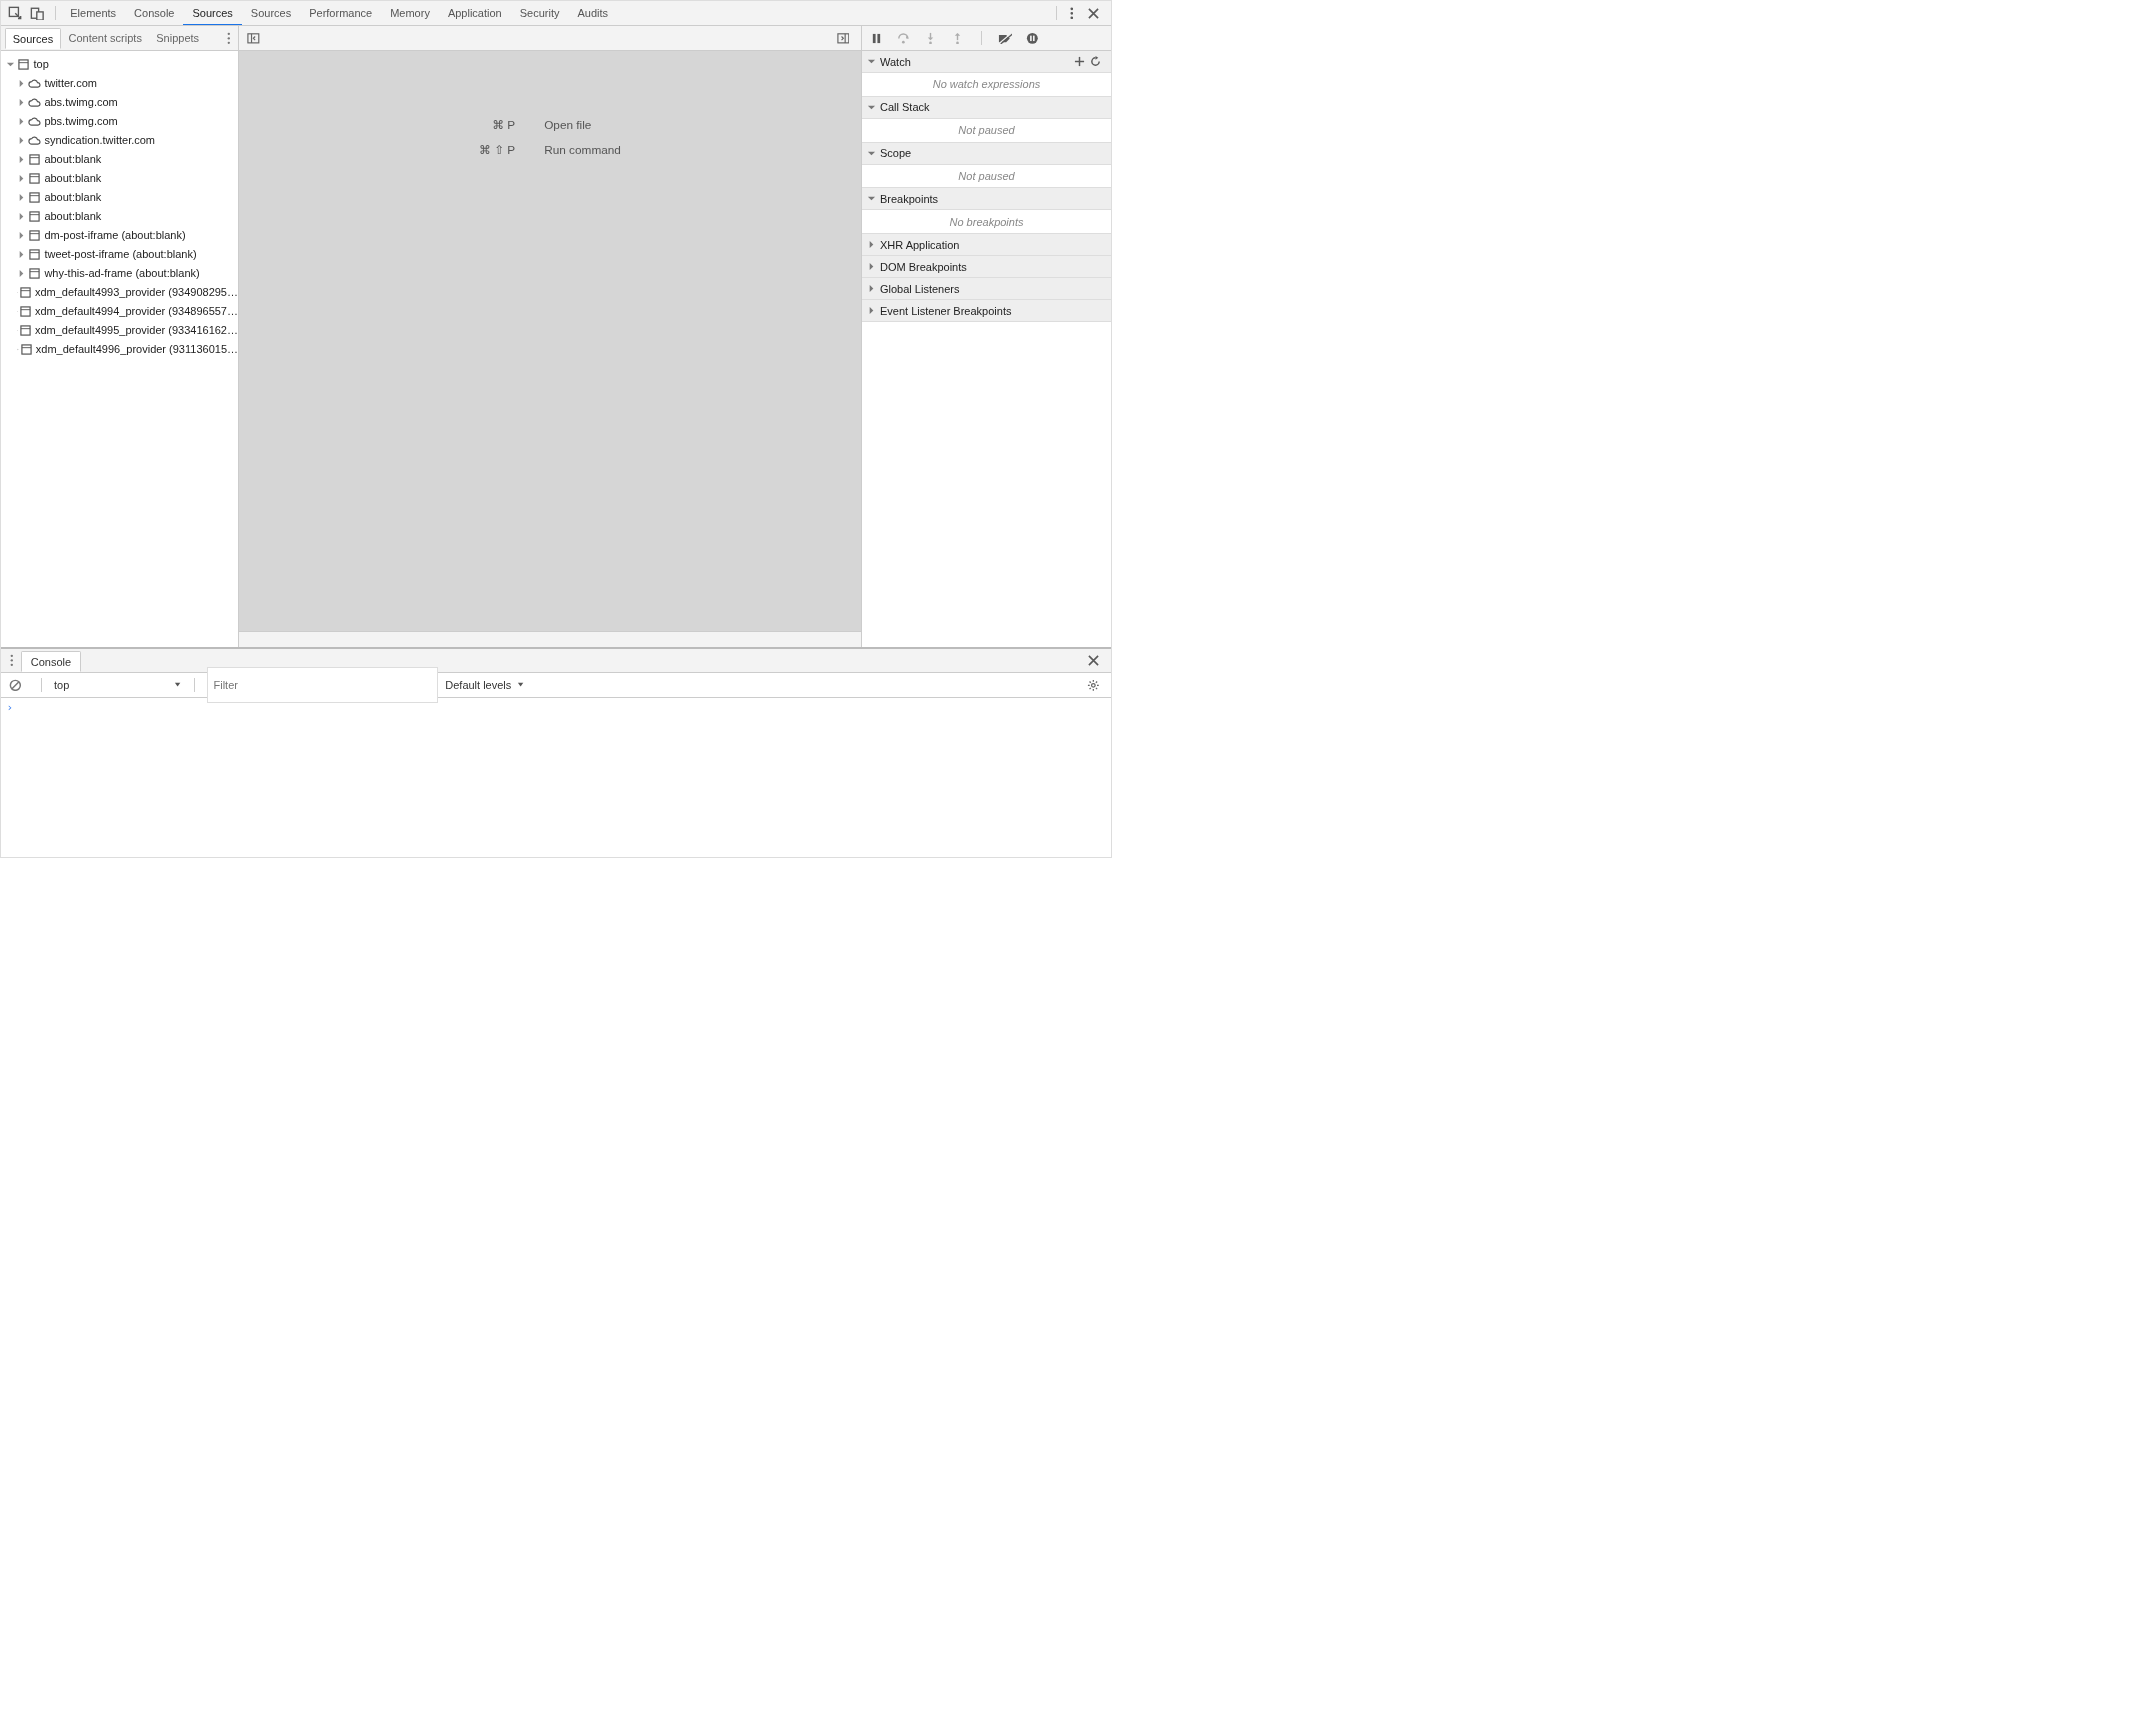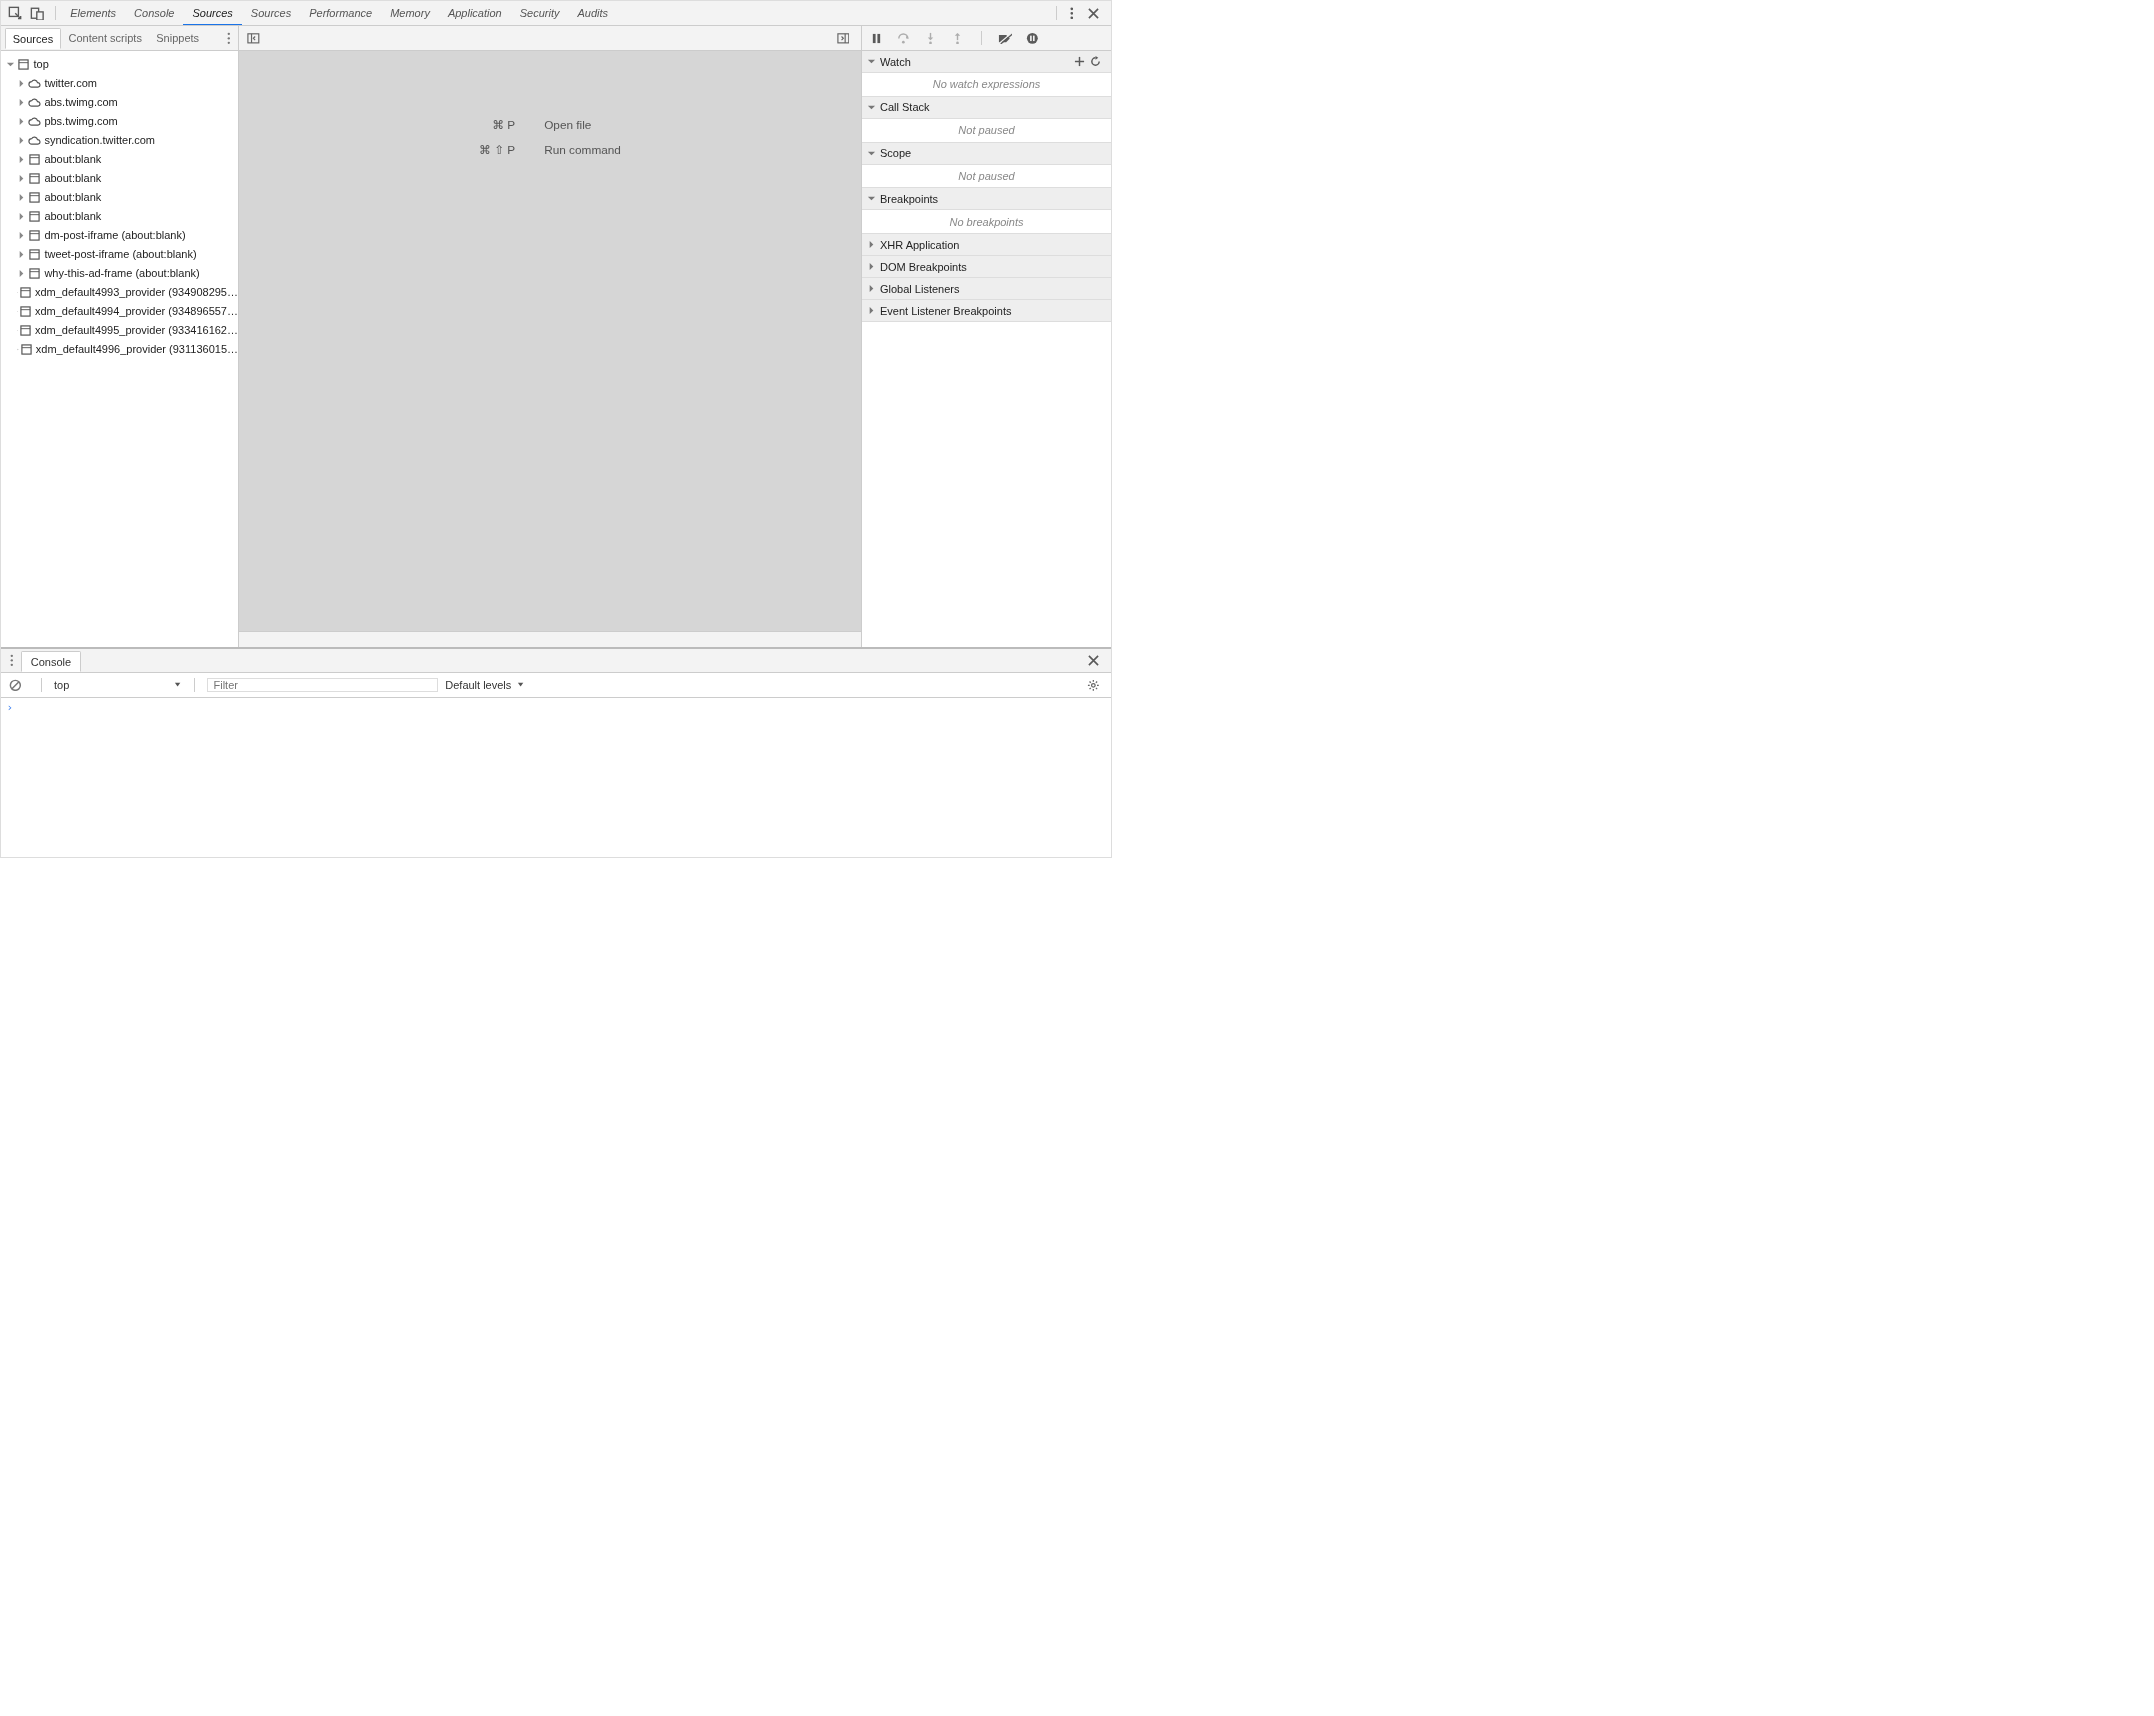--- a/index.html
+++ b/index.html
@@ -4,21 +4,21 @@
 <style>
 * { box-sizing: border-box; margin: 0; padding: 0; }
 html, body { width: 100%; height: 100%; font-family: -apple-system, "Helvetica Neue", Arial, sans-serif; font-size: 11px; color: #333; background: #fff; }
 .app { display: flex; flex-direction: column; height: 858px; width: 1112px; border: 0.9px solid #ddd; background: #fff; }
 
 
 .top-toolbar { height: 25px; background: #f3f3f3; border-bottom: 0.9px solid #ccc; display: flex; align-items: center; padding: 0 5.4px; }
 .tb-icon { width: 18px; height: 18px; display: flex; align-items: center; justify-content: center; fill: #5a5a5a; color: #5a5a5a; margin-right: 3.6px; cursor: pointer; }
 .tb-divider { width: 0.9px; height: 14.5px; background: #ccc; margin: 0 5.4px; }
 .top-tabs { display: flex; align-items: center; height: 100%; }
-.top-tab { padding: 0 9px; height: 100%; display: flex; align-items: center; color: #555; cursor: pointer; font-size: 11px; font-style: italic; }
+.top-tab { padding: 0 9px; height: 100%; display: flex; align-items: center; color: #555; cursor: pointer; font-size: 11px; }
 .top-tab.active { color: #222; border-bottom: 1.8px solid #1a73e8; }
 .spacer { flex: 1; }
 
 
 .main { flex: 1; display: flex; overflow: hidden; border-bottom: 0.9px solid #bbb; }
 
 
 .left { width: 238px; border-right: 0.9px solid #ccc; display: flex; flex-direction: column; background: #fff; }
 .left-tabs { height: 25px; border-bottom: 0.9px solid #ccc; background: #f3f3f3; display: flex; align-items: center; padding: 0 3.6px; }
 .left-tab { padding: 3.6px 7.2px; color: #666; cursor: pointer; }
@@ -47,21 +47,21 @@
 .panel-header { height: 22px; background: #eeeeee; border-bottom: 0.9px solid #ddd; display: flex; align-items: center; padding: 0 5.4px; font-size: 11px; color: #222; cursor: pointer; }
 .panel-header .arrow { margin-right: 3.6px; fill: #777; width: 9px; height: 9px; }
 .panel-body { padding: 5.4px 7.2px; font-size: 11px; color: #888; font-style: italic; text-align: center; border-bottom: 0.9px solid #ddd; }
 
 
 .drawer { height: 209px; border-top: 0.9px solid #bbb; display: flex; flex-direction: column; }
 .drawer-tabs { height: 24.4px; background: #f3f3f3; border-bottom: 0.9px solid #ccc; display: flex; align-items: center; padding: 0 5.4px; }
 .drawer-tab { background: #fff; border: 0.9px solid #ccc; border-bottom: 0.9px solid #fff; border-radius: 1.8px 1.8px 0 0; padding: 3.6px 9px; position: relative; top: 0.9px; margin-left: 3.6px; cursor: pointer; }
 .console-toolbar { height: 24.4px; border-bottom: 0.9px solid #ccc; display: flex; align-items: center; padding: 0 5.4px; gap: 7.2px; }
 .ctx-select { border: none; background: transparent; color: #333; font-size: 11px; cursor: pointer; width: 127px; display: flex; align-items: center; justify-content: space-between; }
-.filter-input { width: 231px; height: 14px; border: 0.9px solid #ddd; padding: 0 5.4px; font-size: 11px; color: #333; outline: none; }
+.filter-input { width: 231px; height: 36px; border: 0.9px solid #ddd; padding: 0 5.4px; font-size: 11px; color: #333; outline: none; }
 .levels { color: #333; display: flex; align-items: center; cursor: pointer; }
 .console-body { flex: 1; padding: 3.6px 5.4px; }
 .prompt { color: #367cf1; font-family: Menlo, monospace; }
 
 svg { display: block; }
 </style>
 </head>
 <body>
 
 <div class="app">

